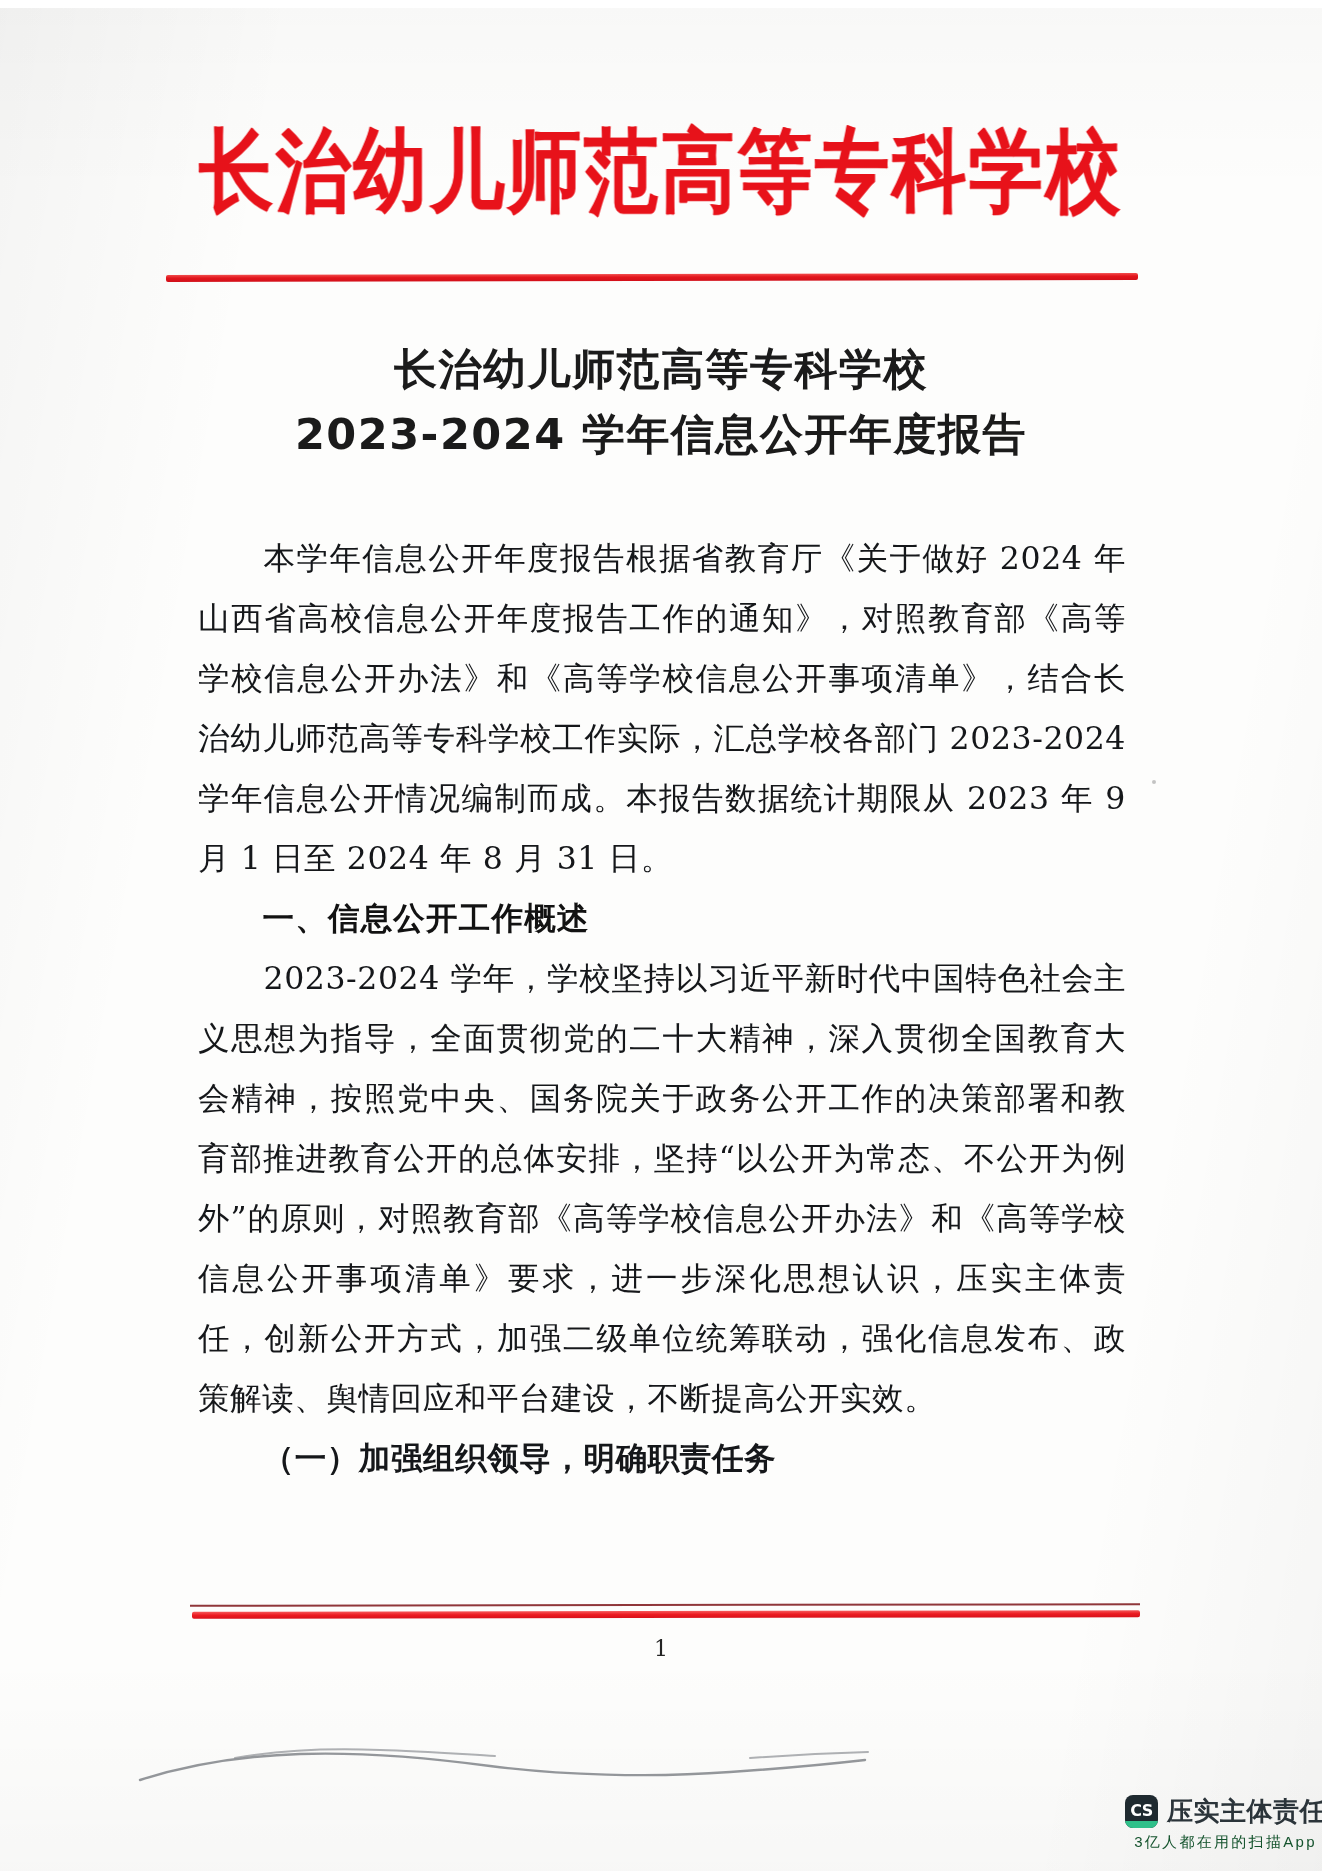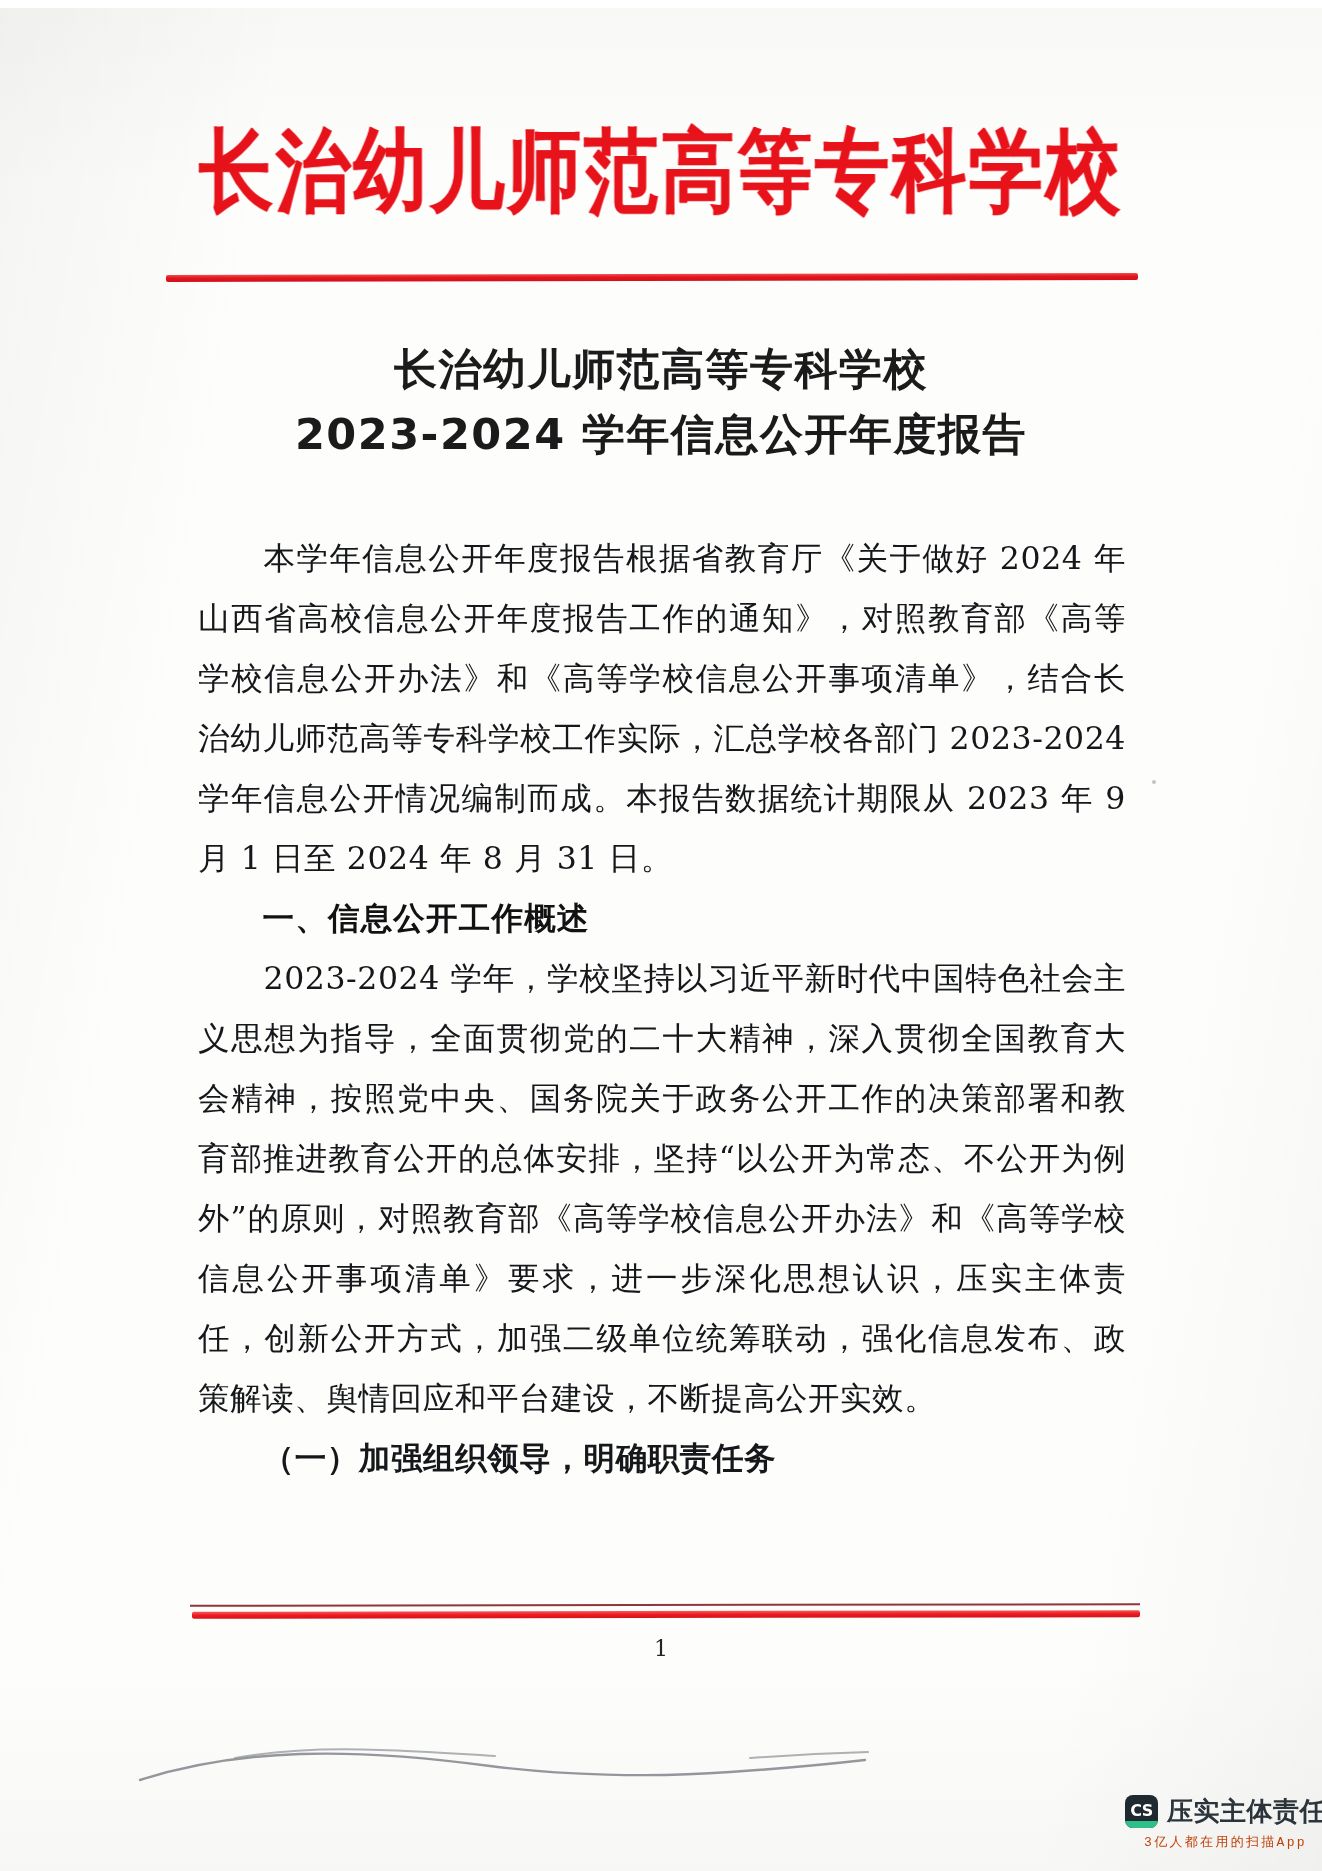--- a/index.html
+++ b/index.html
@@ -228,23 +228,23 @@
   }
   .watermark-name {
     font-family: "DejaVu Sans", "Liberation Sans", sans-serif;
     font-weight: 700;
     font-size: 26px;
     color: #2b343a;
     letter-spacing: 0.5px;
     white-space: nowrap;
   }
   .watermark-tagline {
-    font-family: Liberation Mono, monospace;
-    font-size: 13px;
-    color: #c2410c;
+    font-family: Liberation Sans, sans-serif;
+    font-size: 15px;
+    color: #14532d;
     letter-spacing: 2.3px;
     white-space: nowrap;
   }
 </style>
 </head>
 <body>
 
 <div class="page-sheet">
 
   <div class="letterhead">

